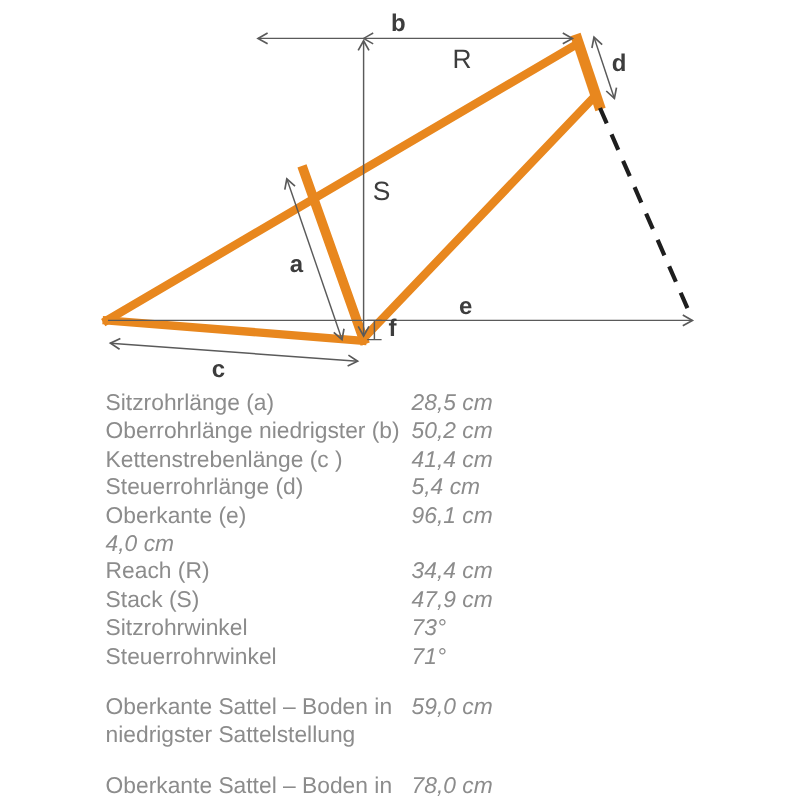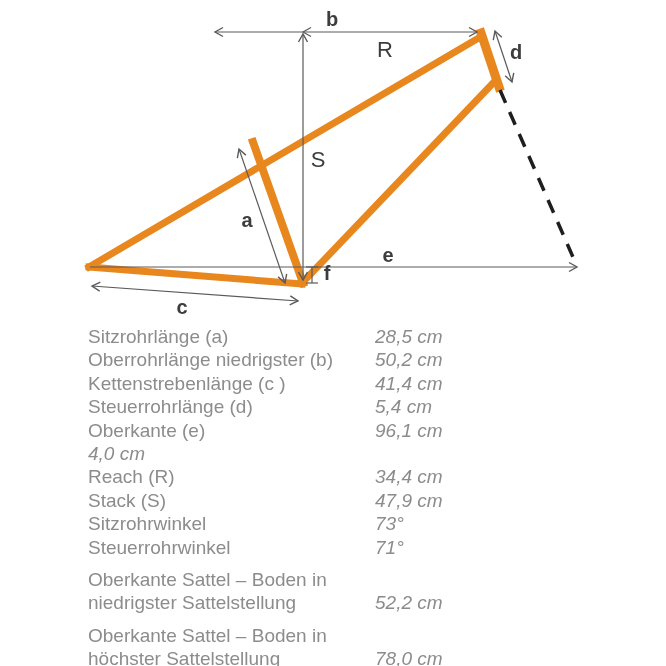--- a/index.html
+++ b/index.html
@@ -37,24 +37,22 @@
     position: absolute;
     left: 88px;
     top: 325px;
     width: 530px;
     color: var(--table-text, #8c8c8c);
     font-size: 19px;
     line-height: 23.4px;
   }
   .geo-row {
     display: flex;
-    align-items: flex-end;
-    gap: 32px;
   }
-  .geo-row.tall { margin-top: 9px; }
+  .geo-row.tall { margin-top: 19px; }
   .geo-label {
     flex: 0 0 255px;
     max-width: 255px;
   }
   .geo-value {
     flex: 0 0 auto;
     font-style: italic;
   }
 </style>
 </head>
@@ -148,21 +146,21 @@
     <div class="geo-row">
       <div class="geo-label">Sitzrohrwinkel</div>
       <div class="geo-value">73°</div>
     </div>
     <div class="geo-row">
       <div class="geo-label">Steuerrohrwinkel</div>
       <div class="geo-value">71°</div>
     </div>
     <div class="geo-row tall">
       <div class="geo-label">Oberkante Sattel – Boden in niedrigster Sattelstellung</div>
-      <div class="geo-value">52,2 cm</div>
+      <div class="geo-value">59,0 cm</div>
     </div>
     <div class="geo-row tall">
       <div class="geo-label">Oberkante Sattel – Boden in höchster Sattelstellung</div>
       <div class="geo-value">78,0 cm</div>
     </div>
   </div>
 
 </div>
 
 </body></html>

